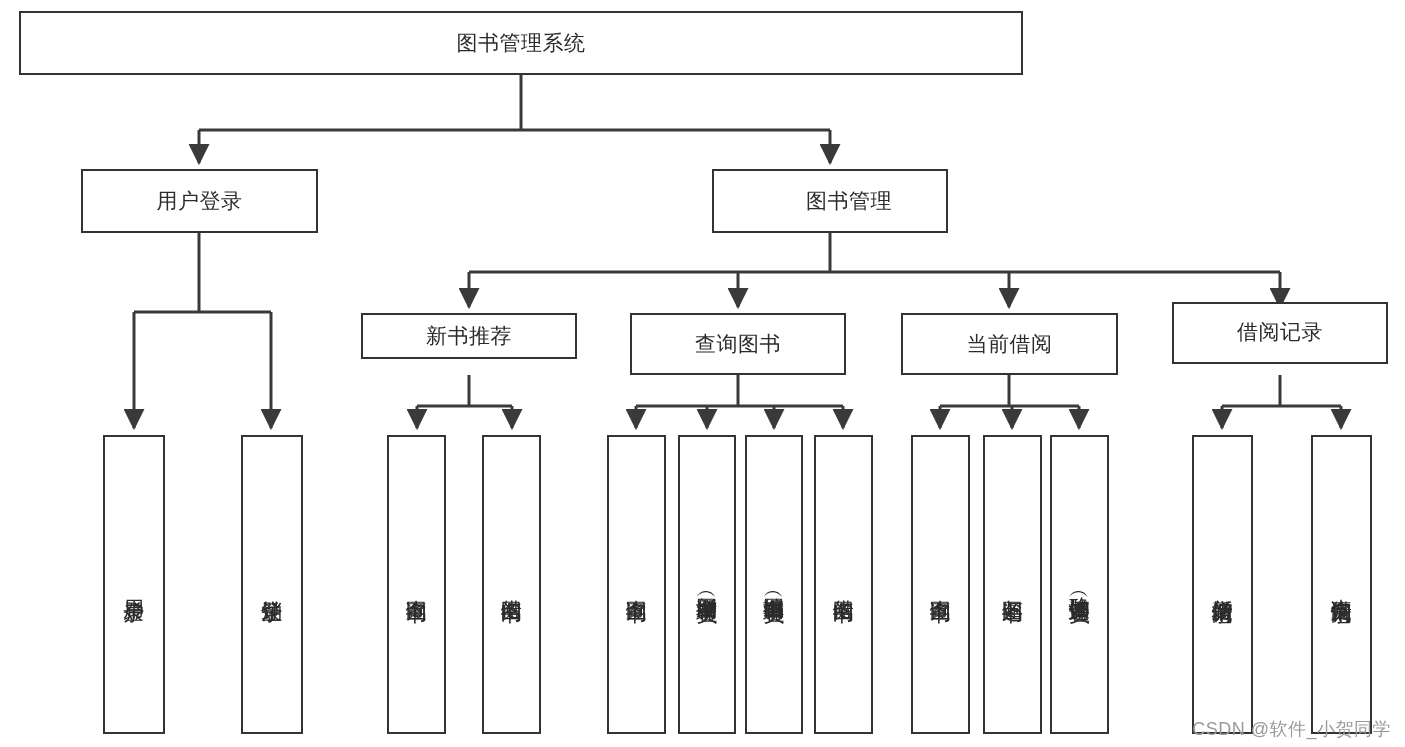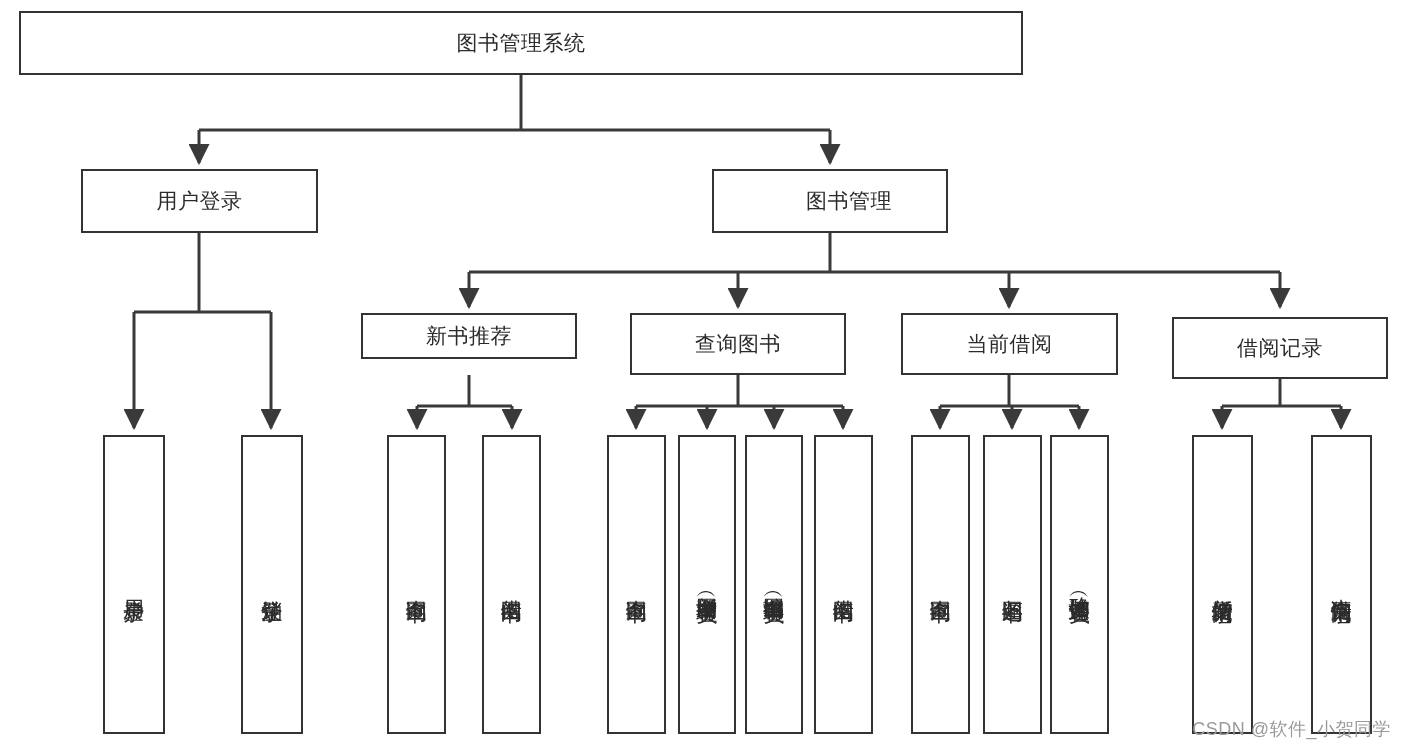--- a/index.html
+++ b/index.html
@@ -129,21 +129,21 @@
 
   <div class="node-box" style="left:361px; top:313px; width:216px; height:46px;">
     <span class="node-label">新书推荐</span>
   </div>
   <div class="node-box" style="left:630px; top:313px; width:216px; height:62px;">
     <span class="node-label">查询图书</span>
   </div>
   <div class="node-box" style="left:901px; top:313px; width:217px; height:62px;">
     <span class="node-label">当前借阅</span>
   </div>
-  <div class="node-box" style="left:1172px; top:317px; width:216px; height:62px;">
+  <div class="node-box" style="left:1172px; top:302px; width:216px; height:62px;font-family:Liberation Serif, serif;">
     <span class="node-label">借阅记录</span>
   </div>
 
   <div class="node-box" style="left:103px; top:435px; width:62px; height:299px;">
     <span class="node-label vertical">用户登录</span>
   </div>
   <div class="node-box" style="left:241px; top:435px; width:62px; height:299px;">
     <span class="node-label vertical">注销登录</span>
   </div>
 

